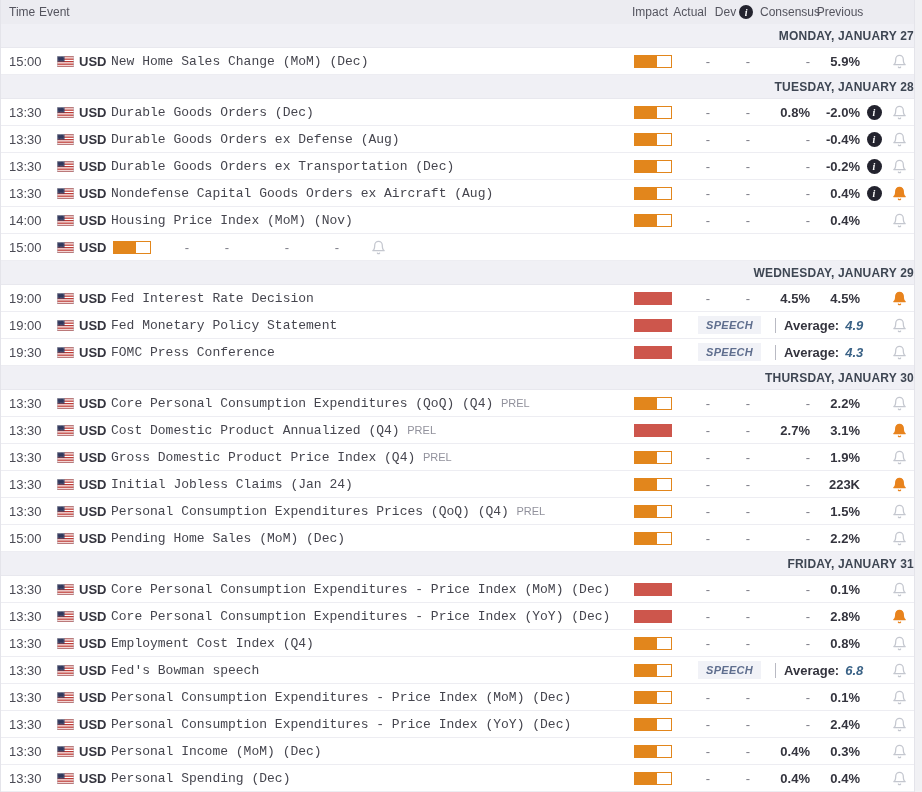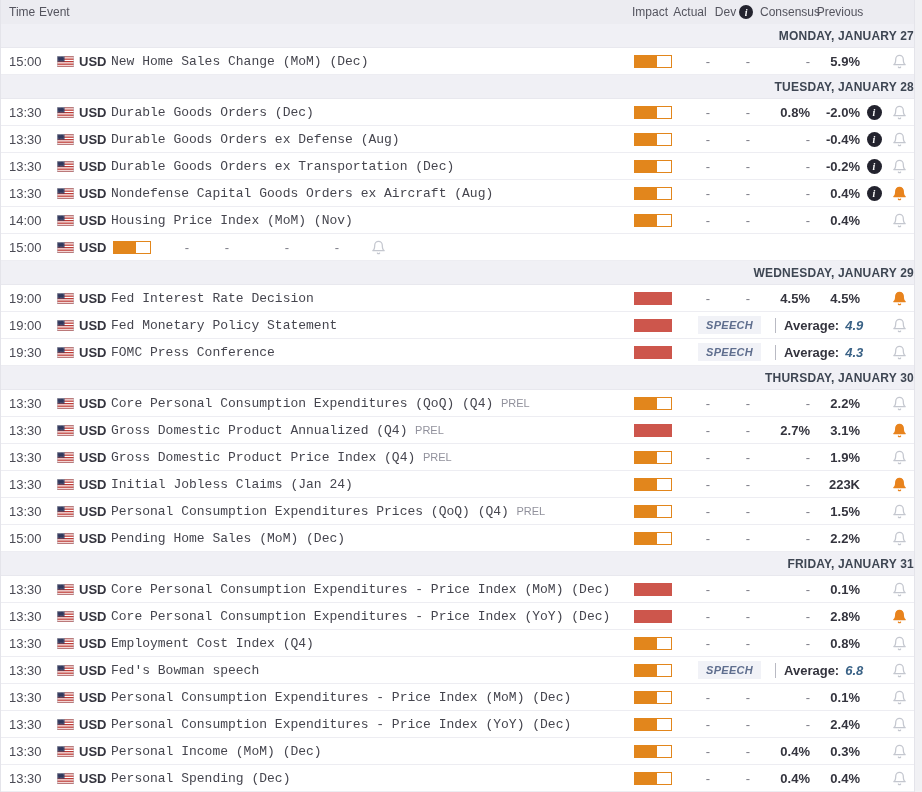--- a/index.html
+++ b/index.html
@@ -565,21 +565,21 @@
         <rect y="5" width="17" height="1.3" fill="#bd3a35"></rect>
         <rect y="7.5" width="17" height="1.3" fill="#bd3a35"></rect>
         <rect y="9.8" width="17" height="1.2" fill="#bd3a35"></rect>
         <rect width="7.5" height="5.6" fill="#30375c"></rect>
         <rect x="0.9" y="0.8" width="5.8" height="4" fill="none" stroke="#fff" stroke-width="0.35" stroke-dasharray="0.5 0.8" opacity="0.85"></rect>
         <rect x="0.25" y="0.25" width="16.5" height="10.5" fill="none" stroke="#b9b9c0" stroke-width="0.5"></rect>
       </svg>
     </span>
     <span class="c-cur">USD</span>
     <span class="c-name">
-      <span class="nm">Gross Domestic Product Annualized (Q4)</span>
+      <span class="nm">Cost Domestic Product Annualized (Q4)</span>
       <span class="tag">PREL</span>
     </span>
     <span class="c-impact">
       <span class="impact-bar">
               <span class="impact-fill"></span>
             </span>
     </span>
     <span class="vn c-actual val dash">-</span>
     <span class="vn c-dev val dash">-</span>
     <span class="vn c-consensus val">2.7%</span>

